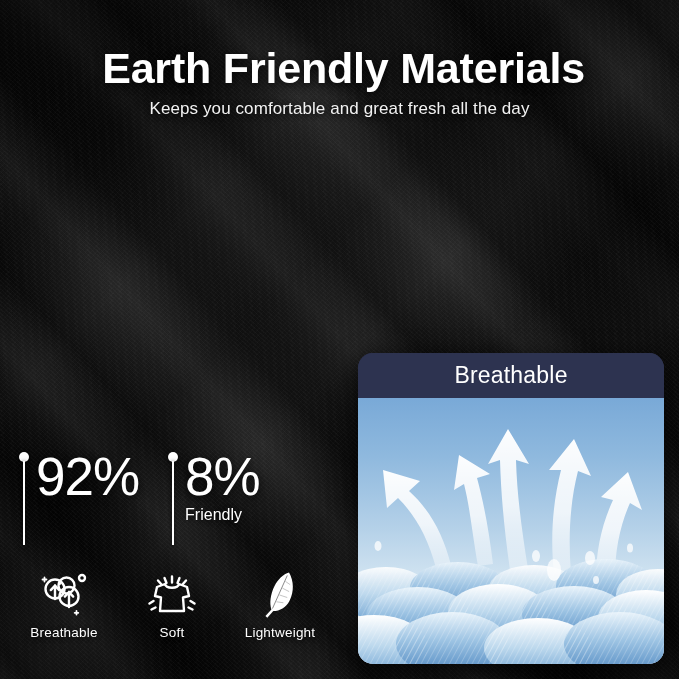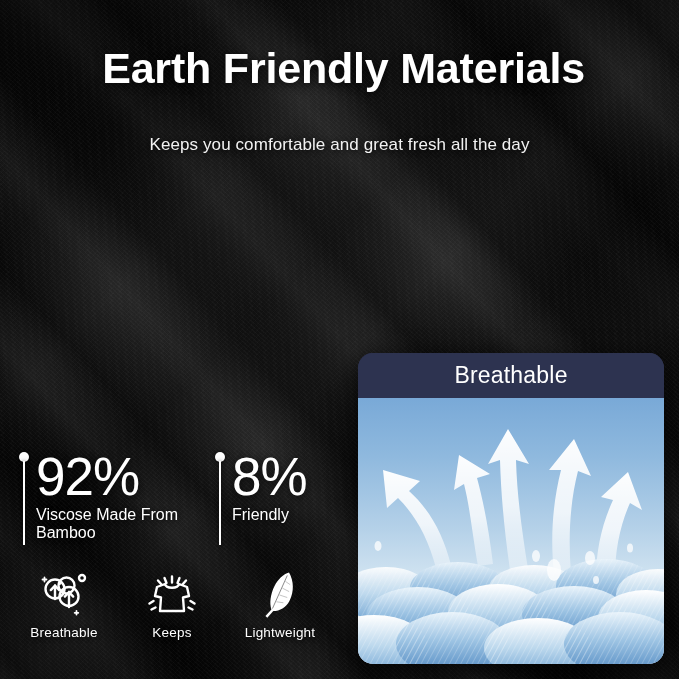--- a/index.html
+++ b/index.html
@@ -40,21 +40,21 @@
                radial-gradient(ellipse 120% 110% at 50% 50%, rgba(0,0,0,0) 45%, rgba(0,0,0,.75) 100%);
   }
 
   
   .headline{position:absolute;left:0;right:0;top:44px;text-align:center;
     color:#fff;font-size:43px;font-weight:700;letter-spacing:-.2px;
     font-family:"Liberation Sans",sans-serif;
     text-shadow:0 2px 10px rgba(0,0,0,.9);white-space:nowrap;padding-left:8px;}
   .subhead{position:absolute;left:0;right:0;top:99px;text-align:center;
     color:#f2f2f2;font-size:17px;font-weight:400;letter-spacing:.1px;
-    text-shadow:0 1px 6px rgba(0,0,0,.9);white-space:nowrap;margin-top:36px;}
+    text-shadow:0 1px 6px rgba(0,0,0,.9);white-space:nowrap;}
 
   
   .stats{position:absolute;left:18px;top:452px;display:flex;gap:28px;align-items:flex-start;justify-content:space-between;}
   .stat{position:relative;display:flex;align-items:flex-start;}
   .pin{position:relative;width:12px;flex:0 0 12px;}
   .pin .dot{position:absolute;left:1px;top:0;width:10px;height:10px;border-radius:50%;
     background:#fff;box-shadow:0 0 4px rgba(0,0,0,.8);}
   .pin .stem{position:absolute;left:5px;top:9px;width:2px;height:84px;background:#fff;
     box-shadow:0 0 4px rgba(0,0,0,.8);}
   .stat-body{margin-left:6px;}
@@ -100,21 +100,20 @@
 
   <div class="stats">
 
     <div class="stat s1">
       <div class="pin">
         <div class="dot"></div>
           <div class="stem"></div>
       </div>
       <div class="stat-body">
         <div class="pct">92%</div>
-        <div class="pct-label">Viscose Made From Bamboo</div>
       </div>
     </div>
 
     <div class="stat s2">
       <div class="pin">
         <div class="dot"></div>
           <div class="stem"></div>
       </div>
       <div class="stat-body">
         <div class="pct">8%</div>
@@ -147,21 +146,21 @@
       <div class="ico">
         <svg width="48" height="46" viewBox="0 0 48 46" fill="none" stroke="#fff" stroke-width="2.4" stroke-linecap="round" stroke-linejoin="round">
           <path d="M17 13 L9 16 L7 25 L13 26.5 L12 40 L36 40 L35 26.5 L41 25 L39 16 L31 13
                    C30 18 18 18 17 13 Z"></path>
           <path d="M24 5.5 V11.5 M16.5 7 L18.5 12 M31.5 7 L29.5 12
                    M10 9.5 L13.5 13.5 M38 9.5 L34.5 13.5"></path>
           <path d="M5.5 30 L1.5 32.5 M42.5 30 L46.5 32.5
                    M7.5 36.5 L3.5 38.5 M40.5 36.5 L44.5 38.5"></path>
         </svg>
       </div>
-      <div class="flabel">Keeps</div>
+      <div class="flabel">Soft</div>
     </div>
 
     <div class="feature">
       <div class="ico">
         <svg class="feather-wrap" width="40" height="50" viewBox="0 0 40 50">
           <path d="M27.5 3 C33 11 34 22 30 31 C27 38 21 42 14.5 42.5 L9 49.5 L7 48 L12.5 41
                    C10 35 10.5 26 14 17.5 C17 10.5 22 5 27.5 3 Z" fill="#fff"></path>
           <path d="M26 6 L13.5 40" stroke="#1a1a1a" stroke-width="0.9" fill="none" opacity=".55"></path>
           <g stroke="#1a1a1a" stroke-width="0.7" opacity=".35" fill="none">
             <path d="M24.5 12 L29.5 15"></path>

